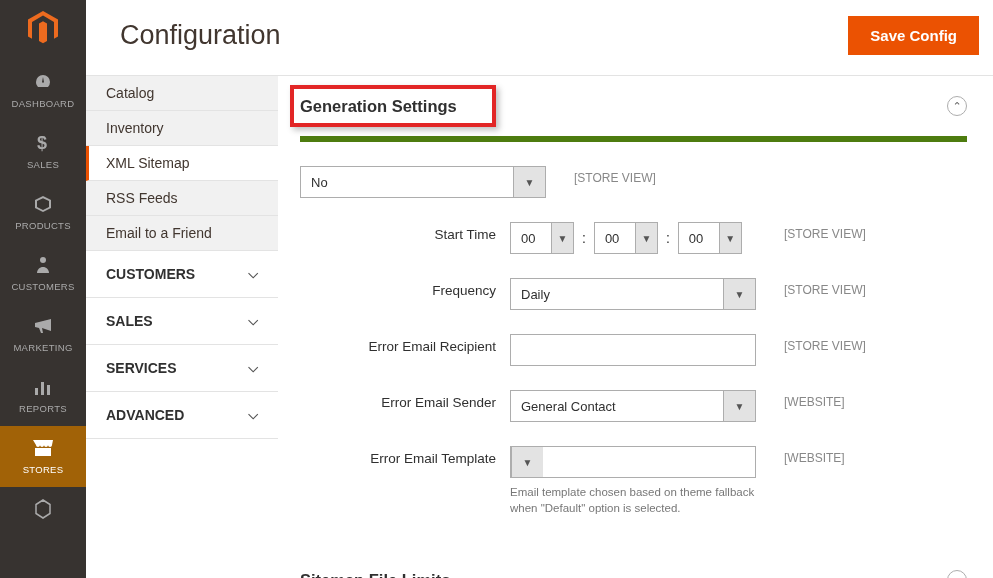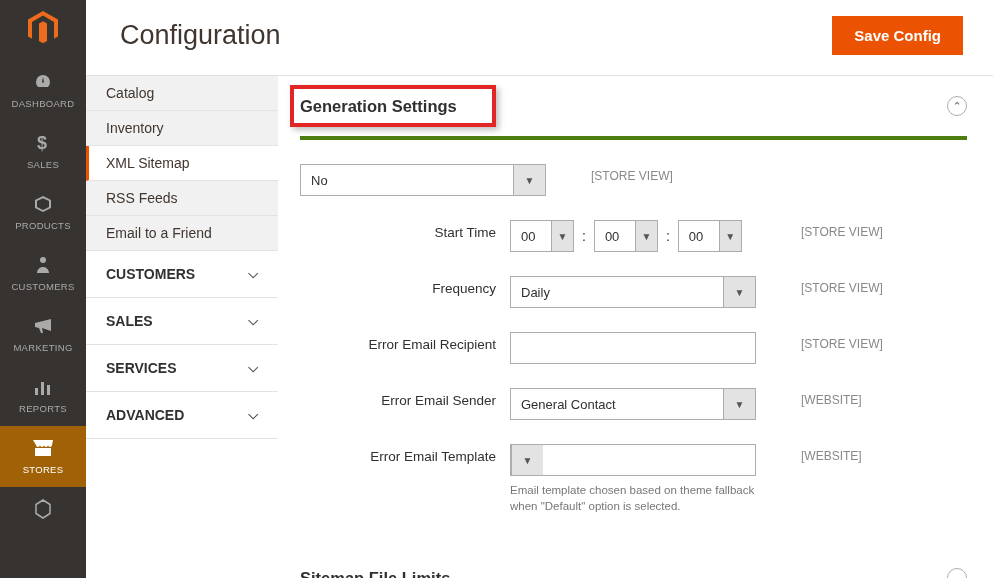--- a/index.html
+++ b/index.html
@@ -5,39 +5,39 @@
 * { box-sizing: border-box; margin: 0; padding: 0; }
 body { font-family: 'Helvetica Neue', Helvetica, Arial, sans-serif; font-size: 13px; color: #333; background: #fff; width: 993px; height: 578px; overflow: hidden; }
 .app { display: flex; height: 578px; }
 .leftbar { width: 86px; background: #373330; display: flex; flex-direction: column; align-items: center; padding-top: 8px; }
 .logo { width: 40px; height: 40px; margin-bottom: 12px; display: flex; align-items: center; justify-content: center; }
 .nav-item { width: 100%; padding: 10px 0 12px; display: flex; flex-direction: column; align-items: center; color: #aaa; font-size: 9.5px; letter-spacing: 0.3px; cursor: pointer; }
 .nav-item.active { background: #a16207; color: #fff; }
 .nav-item .icon { width: 24px; height: 24px; margin-bottom: 4px; display: flex; align-items: center; justify-content: center; }
 .nav-item .label { text-align: center; }
 .main { flex: 1; display: flex; flex-direction: column; }
-.header { display: flex; align-items: center; justify-content: space-between; padding: 16px 30px 20px 34px; }
+.header { display: flex; align-items: center; justify-content: space-between; padding: 16px 14px 20px 34px; }
 .page-title { font-size: 27px; font-weight: 300; color: #41362f; }
 .save-btn { background: #eb5202; color: #fff; border: none; padding: 11px 22px; font-size: 15px; font-weight: 600; cursor: pointer; }
 .content { display: flex; flex: 1; border-top: 1px solid #e3e3e3; }
 .config-nav { width: 192px; background: #fff; }
 .config-tab { padding: 9px 20px; border-bottom: 1px solid #e3e3e3; font-size: 14px; color: #41362f; cursor: pointer; background: #f1f1f1; }
 .config-tab.active { background: #fff; border-left: 3px solid #eb5202; padding-left: 17px; }
 .config-group { padding: 15px 20px; border-bottom: 1px solid #e3e3e3; font-size: 14px; font-weight: 700; color: #303030; cursor: pointer; display: flex; justify-content: space-between; align-items: center; background: #fff; }
 .chev { font-size: 13px; color: #555; }
 .config-body { flex: 1; padding: 0 26px 0 22px; overflow: auto; }
-.section-head { padding: 20px 0; border-bottom: 4px solid #4d7c0f; display: flex; justify-content: space-between; align-items: center; cursor: pointer; position: relative; }
+.section-head { padding: 20px 0; border-bottom: 6px solid #4d7c0f; display: flex; justify-content: space-between; align-items: center; cursor: pointer; position: relative; }
 .section-title { font-size: 16.5px; font-weight: 600; color: #303030; }
 .highlight-box { position: absolute; border: 4px solid #e22626; left: -10px; top: 9px; width: 206px; height: 42px; pointer-events: none; box-shadow: 3px 3px 6px rgba(0,0,0,0.25); }
 .toggle-icon { width: 20px; height: 20px; border: 1px solid #adadad; border-radius: 50%; display: flex; align-items: center; justify-content: center; font-size: 11px; color: #666; }
 .fields { padding: 24px 0 10px; }
 .field-row { display: flex; align-items: flex-start; margin-bottom: 24px; }
 .field-label { width: 210px; text-align: right; padding-right: 14px; padding-top: 5px; font-size: 13.5px; color: #303030; }
 .field-control { width: 246px; display: flex; align-items: center; }
-.field-scope { margin-left: 45px; padding-top: 5px; font-size: 12px; color: #888; }
+.field-scope { margin-left: 28px; padding-top: 5px; font-size: 12px; color: #888; }
 .select { width: 100%; height: 32px; border: 1px solid #adadad; background: #fff; display: flex; align-items: center; position: relative; }
 .select-text { flex: 1; padding: 0 10px; font-size: 13px; color: #303030; overflow: hidden; white-space: nowrap; }
 .select-arrow { width: 32px; height: 30px; background: #e3e3e3; border-left: 1px solid #adadad; display: flex; align-items: center; justify-content: center; font-size: 10px; color: #555; }
 .select.small { width: 64px; }
 .select.small .select-arrow { width: 22px; }
 .time-sep { padding: 0 8px; font-size: 14px; color: #303030; }
 .text-input { width: 100%; height: 32px; border: 1px solid #adadad; padding: 0 10px; font-size: 13px; }
 .field-note { font-size: 11.5px; color: #777; margin-top: 6px; line-height: 1.4; }
 .field-stack { display: flex; flex-direction: column; width: 246px; }
 </style>

